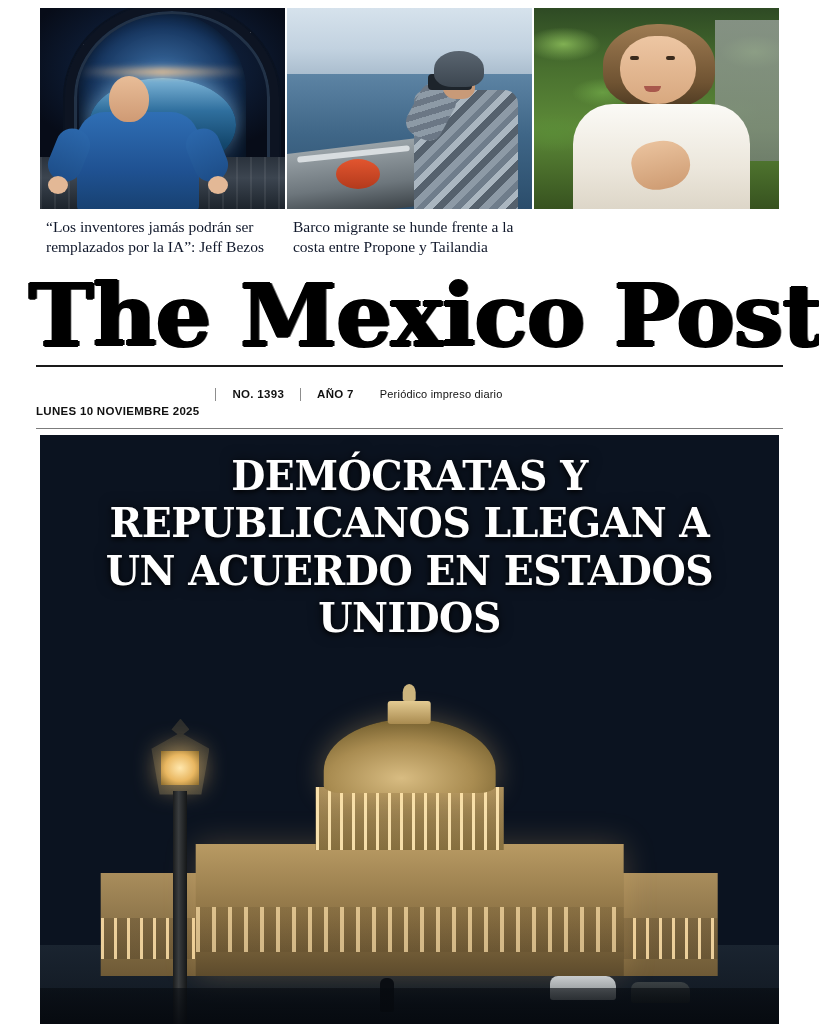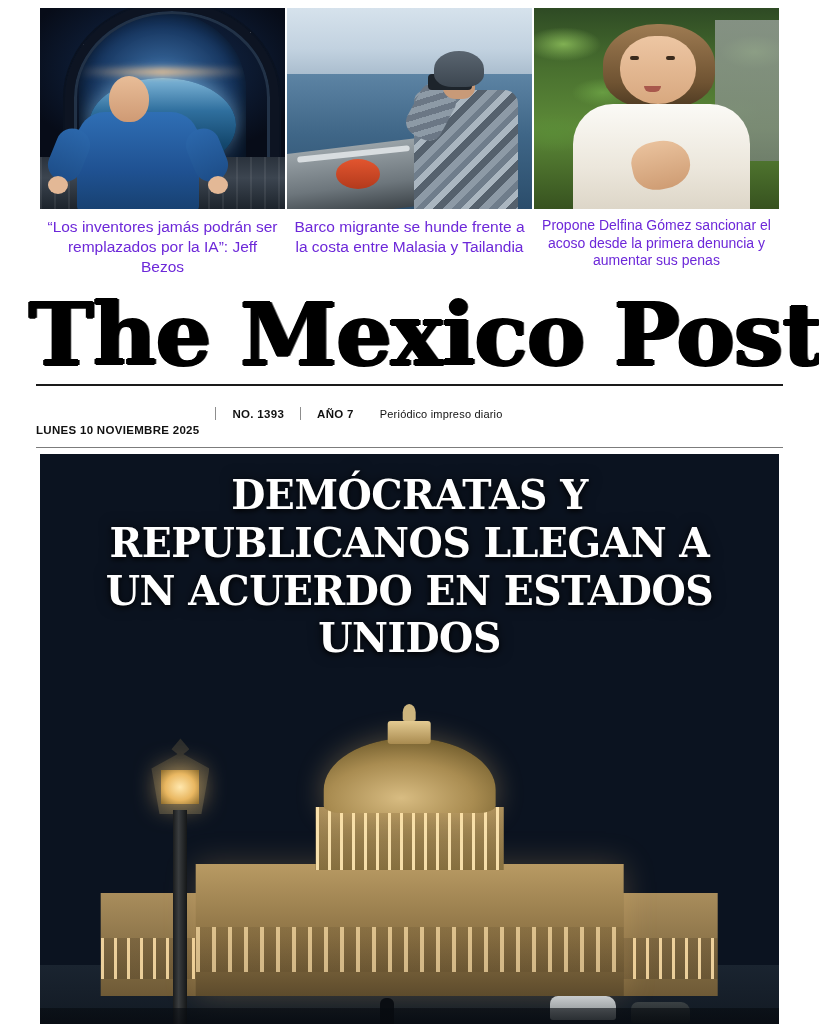--- a/index.html
+++ b/index.html
@@ -39,25 +39,24 @@
     width: 2px;
     background: #ffffff;
   }
   .teaser-photo {
     width: 100%;
     height: 201px;
     overflow: hidden;
     position: relative;
   }
   .teaser-caption {
-    font-family: Liberation Sans, sans-serif;
+    font-family: Liberation Serif, serif;
     font-size: 15.5px;
     line-height: 1.28;
-    text-align: center;
-    color: #6d28d9;
+    color: #0f172a;
     padding: 8px 6px 10px 6px;
     font-weight: 400;
   }
   .teaser-caption.small {
     font-size: 14px;
     line-height: 1.25;
   }
 
   
   .img-bezos {
@@ -560,41 +559,40 @@
           <div class="bt-buoy"></div>
           <div class="bt-sailor">
             <div class="bt-torso"></div>
             <div class="bt-arm"></div>
             <div class="bt-face"></div>
             <div class="bt-binoc"></div>
             <div class="bt-helmet"></div>
           </div>
         </div>
       </div>
-      <div class="teaser-caption">Barco migrante se hunde frente a la costa entre Malasia y Tailandia</div>
+      <div class="teaser-caption">Barco migrante se hunde frente a la costa entre Propone y Tailandia</div>
     </div>
 
     <div class="teaser-sep"></div>
 
     <div class="teaser">
       <div class="teaser-photo">
         <div class="img-delfina">
           <div class="df-leaves"></div>
           <div class="df-wall"></div>
           <div class="df-hair"></div>
           <div class="df-face">
           </div>
           <div class="df-eye-l"></div>
           <div class="df-eye-r"></div>
           <div class="df-mouth"></div>
           <div class="df-blouse"></div>
           <div class="df-hands"></div>
         </div>
       </div>
-      <div class="teaser-caption small">Propone Delfina Gómez sancionar el acoso desde la primera denuncia y aumentar sus penas</div>
     </div>
 
   </div>
 
   <div class="masthead-wrap">
     <div class="masthead">
       <span class="blackletter">The Mexico Post</span>
     </div>
     <div class="rule"></div>
     <div class="dateline">

